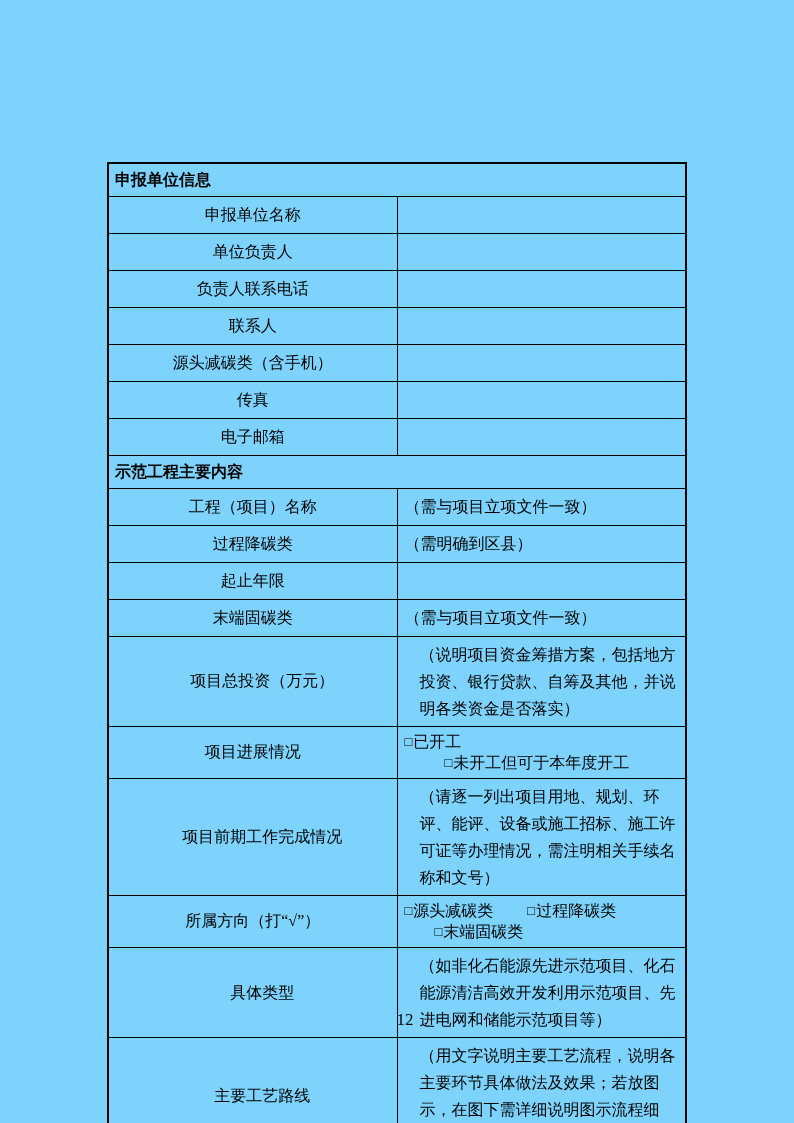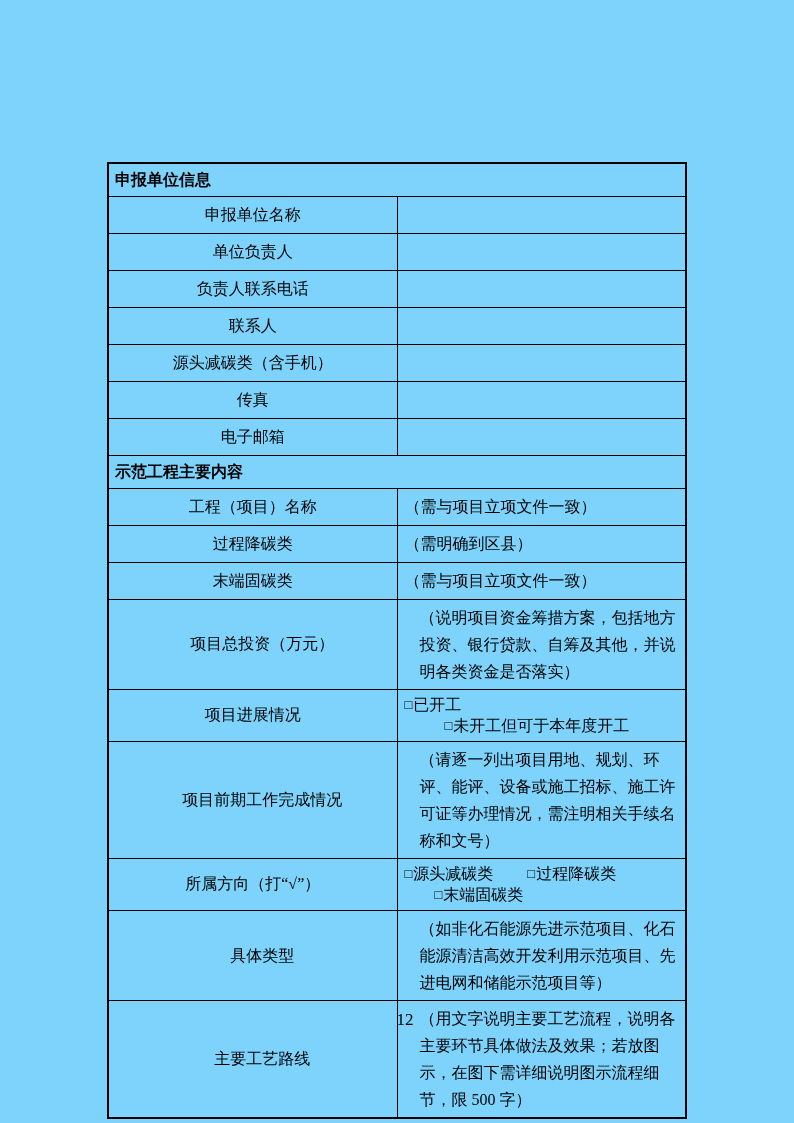--- a/index.html
+++ b/index.html
@@ -113,20 +113,24 @@
       </tr>
       <tr>
         <td class="label-cell">工程（项目）名称</td>
         <td class="value-cell">（需与项目立项文件一致）</td>
       </tr>
       <tr>
         <td class="label-cell">过程降碳类</td>
         <td class="value-cell">（需明确到区县）</td>
       </tr>
       <tr>
+        <td class="label-cell">起止年限</td>
+        <td class="value-cell"></td>
+      </tr>
+      <tr>
         <td class="label-cell">末端固碳类</td>
         <td class="value-cell">（需与项目立项文件一致）</td>
       </tr>
       <tr class="r-tall">
         <td class="label-cell">项目总投资（万元）</td>
         <td class="value-cell">（说明项目资金筹措方案，包括地方投资、银行贷款、自筹及其他，并说明各类资金是否落实）</td>
       </tr>
       <tr>
         <td class="label-cell">项目进展情况</td>
         <td class="value-cell checkbox-cell gap-wide">

